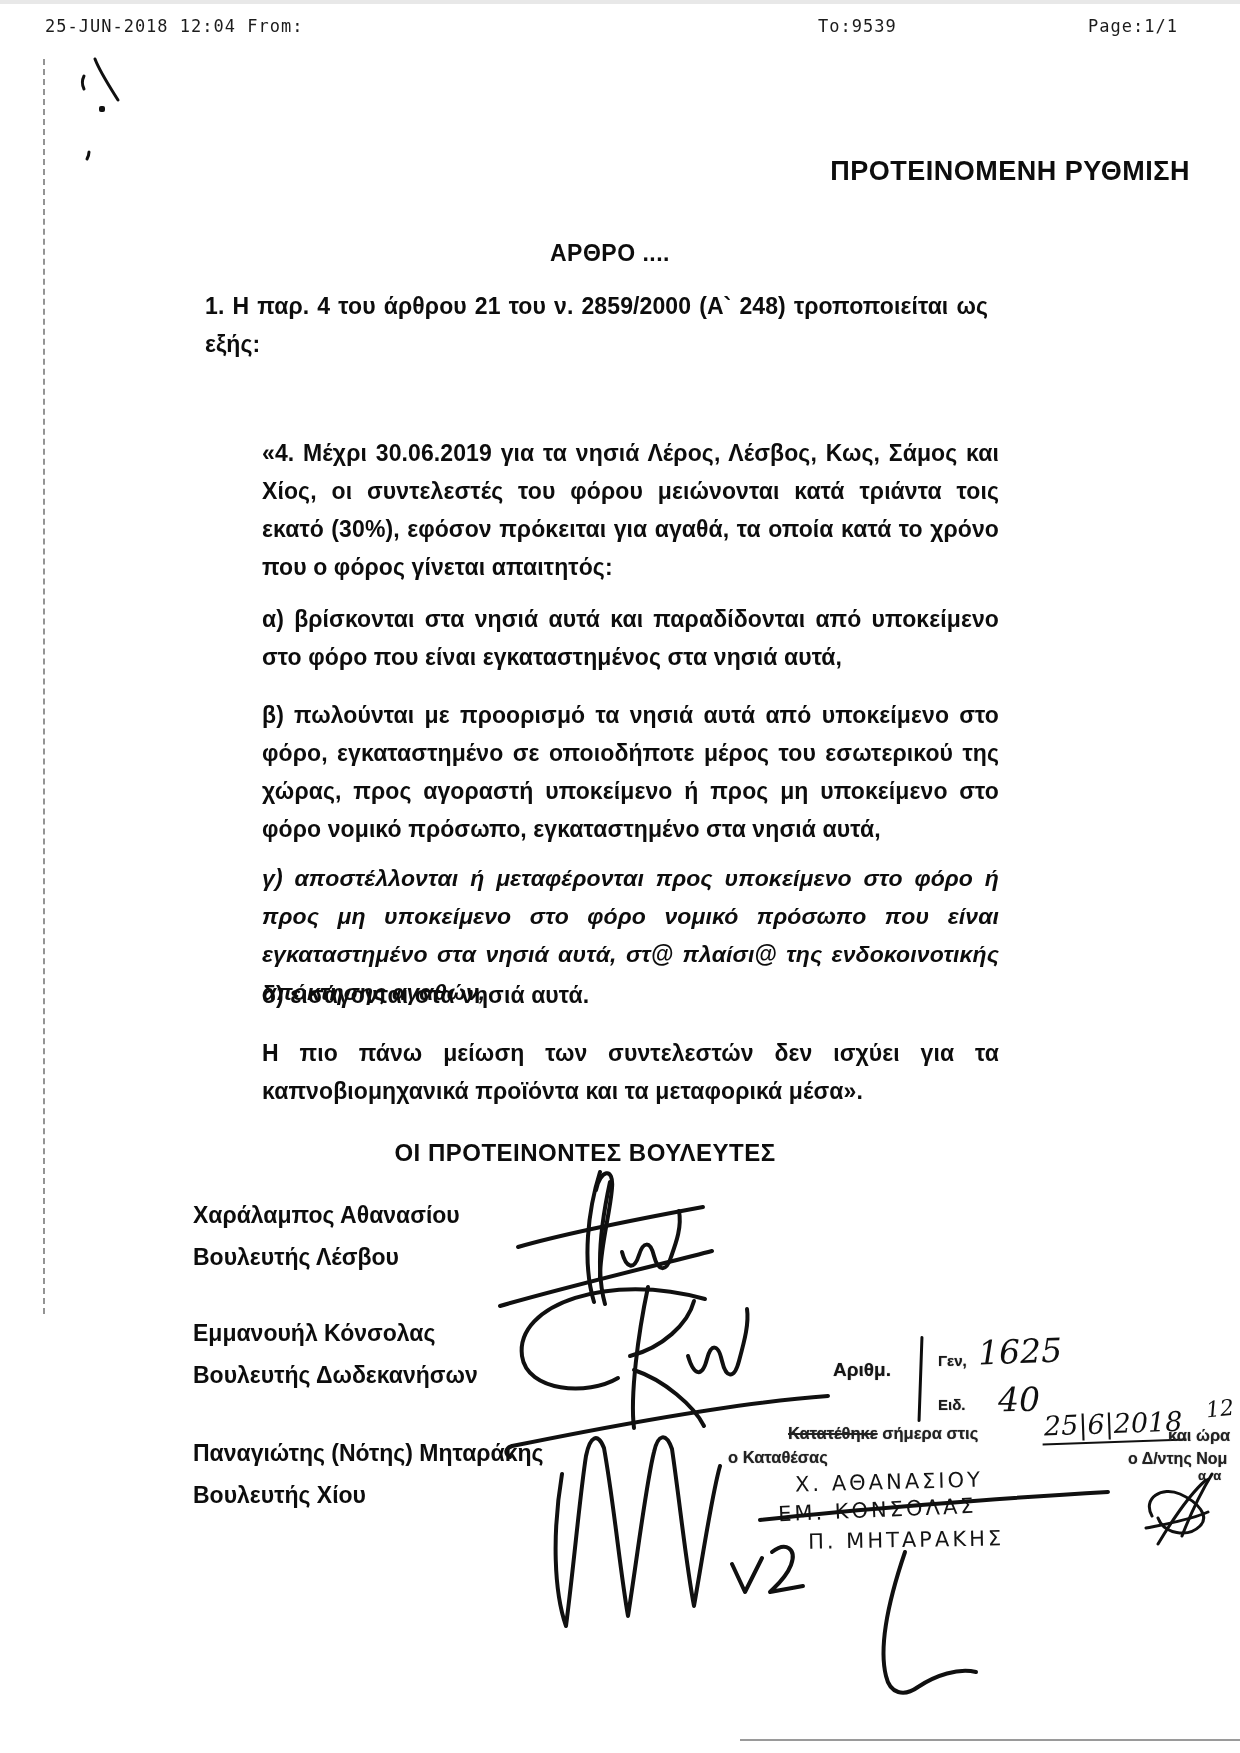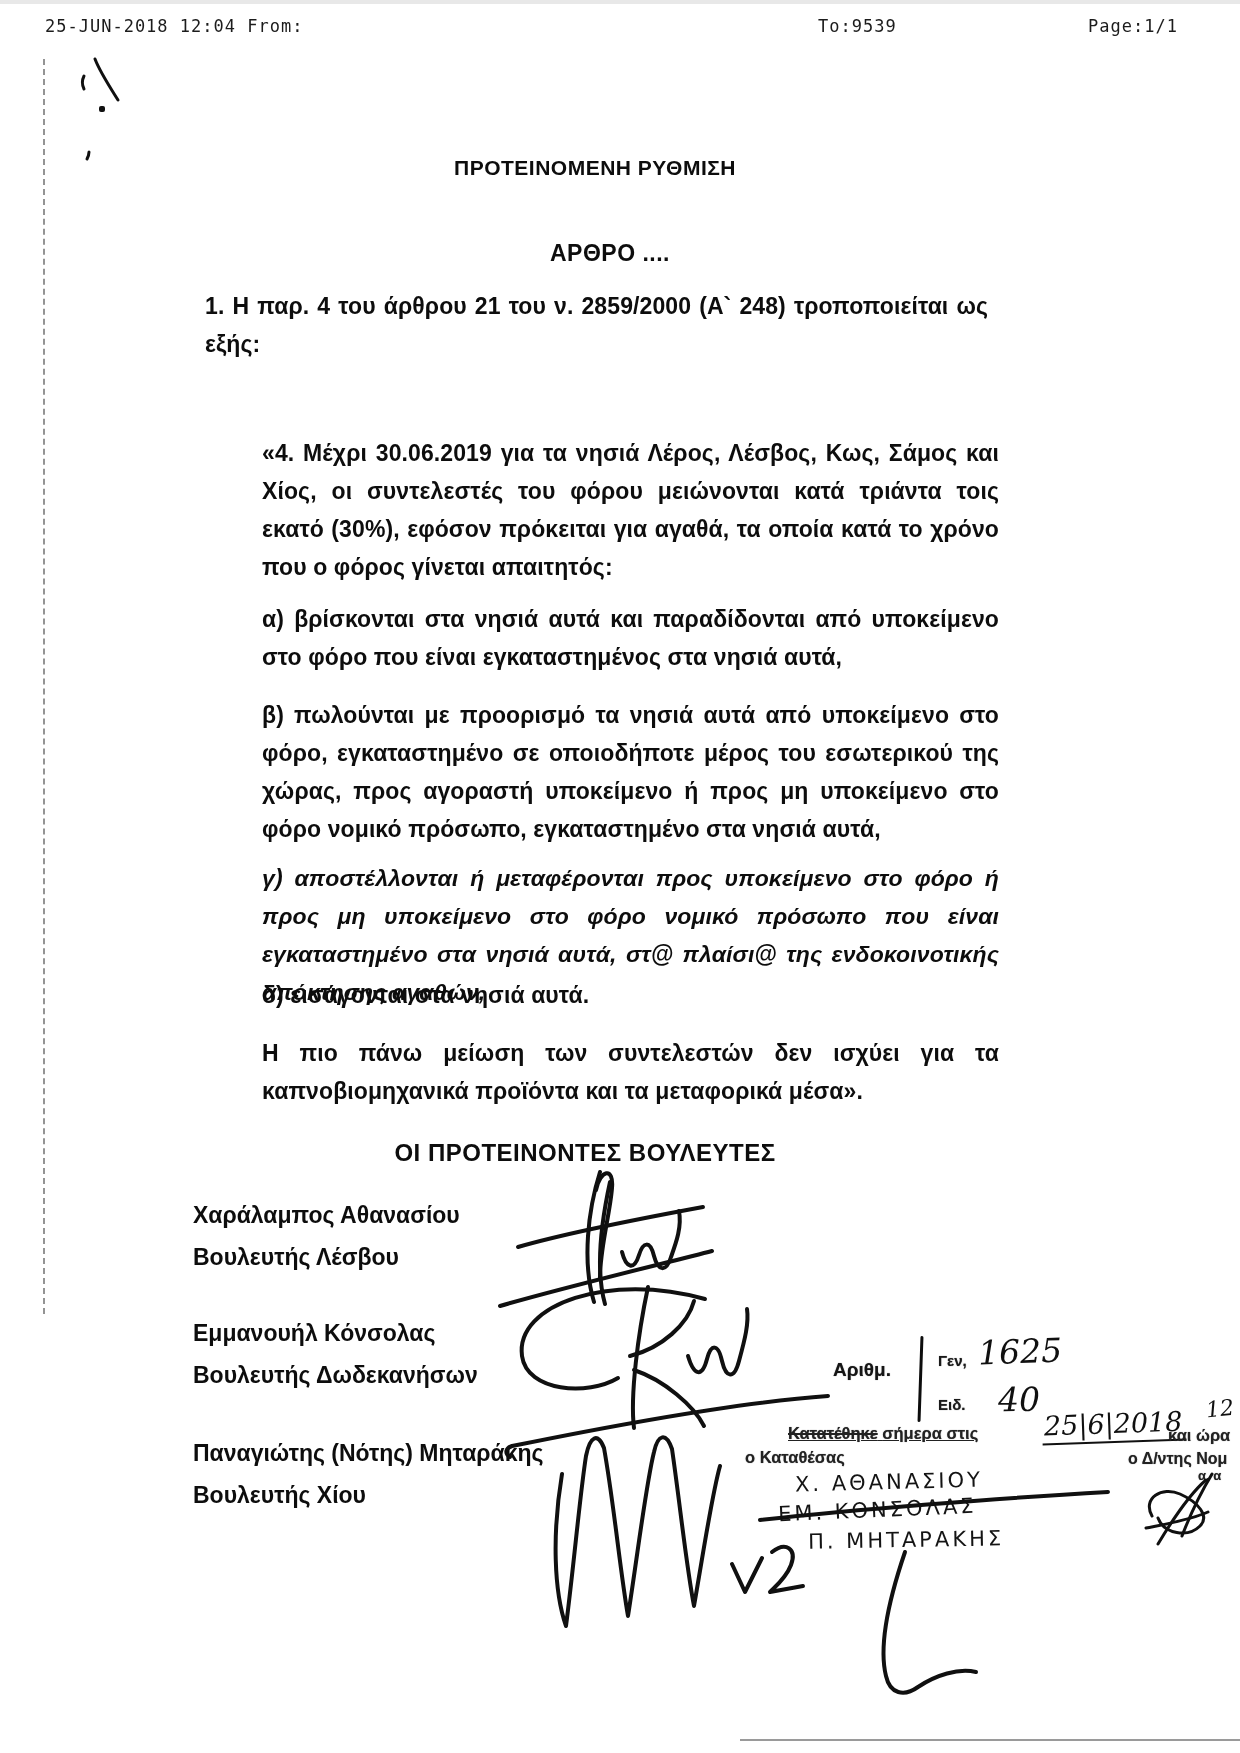--- a/index.html
+++ b/index.html
@@ -20,21 +20,21 @@
     white-space:nowrap;
   }
   
   .margin-line{
     left:43px;top:55px;height:1255px;width:0;
     border-left:2px dashed rgba(60,60,60,.55);
   }
   .scan-dot{width:6px;height:6px;background:#111;border-radius:2px;}
   
   .doc{font-weight:bold;color:#0d0d0d;}
-  .title{font-size:21px;letter-spacing:.5px;text-align:center;}
+  .title{font-size:27px;letter-spacing:.5px;text-align:right;}
   .arthro{font-size:23px;text-align:center;letter-spacing:.5px;}
   .body-par{
     font-size:23px;line-height:38px;text-align:justify;
     letter-spacing:.1px;
   }
   .sig-name{font-size:23px;line-height:42px;white-space:nowrap;}
   .heading{font-size:24px;letter-spacing:.5px;text-align:center;}
   
   .stamp-label{font-size:19px;font-weight:bold;color:#151515;text-shadow:0 0 1px rgba(0,0,0,.55);}
   .stamp-small{font-size:15px;font-weight:bold;color:#1a1a1a;text-shadow:0 0 1px rgba(0,0,0,.6);}
@@ -106,29 +106,29 @@
 
   <div class="abs stamp-label" style="left:833px;top:1355px;">Αριθμ.</div>
   <div class="abs vbar" style="left:919px;top:1332px;height:86px;"></div>
 
   <div class="abs stamp-small" style="left:938px;top:1348px;">Γεν,</div>
   <div class="abs hand hand-num" style="left:978px;top:1328px;">1625</div>
 
   <div class="abs stamp-small" style="left:938px;top:1392px;">Ειδ.</div>
   <div class="abs hand hand-num2" style="left:998px;top:1376px;">40</div>
 
-  <div class="abs stamp-line" style="left:788px;top:1420px;text-decoration:underline;">
+  <div class="abs stamp-line" style="left:788px;top:1420px;">
     <span class="struck">Κατατέθηκε</span>
     <span>σήμερα στις</span>
   </div>
   <div class="abs hand hand-date" style="left:1042px;top:1404px;">25|6|2018</div>
   <div class="abs stamp-line" style="left:1168px;top:1422px;">και ώρα</div>
   <div class="abs hand hand-time" style="left:1206px;top:1392px;">12</div>
 
-  <div class="abs stamp-line" style="left:745px;top:1444px;">ο Καταθέσας</div>
+  <div class="abs stamp-line" style="left:728px;top:1444px;">ο Καταθέσας</div>
   <div class="abs stamp-line" style="left:1128px;top:1446px;font-size:16px;">ο Δ/ντης Νομ</div>
   <div class="abs stamp-line" style="left:1198px;top:1464px;font-size:13px;">α. α</div>
 
   <div class="abs hand hand-name" style="left:795px;top:1466px;transform:rotate(-1.5deg);">Χ. ΑΘΑΝΑΣΙΟΥ</div>
   <div class="abs hand hand-name" style="left:778px;top:1494px;transform:rotate(-2.5deg);">ΕΜ. ΚΟΝΣΟΛΑΣ</div>
   <div class="abs hand hand-name" style="left:808px;top:1524px;transform:rotate(-1deg);">Π. ΜΗΤΑΡΑΚΗΣ</div>
 
   <div class="abs faint-rule" style="left:740px;top:1735px;width:500px;"></div>
 
   <svg class="abs ink" width="1240" height="1753" viewBox="0 0 1240 1753">

